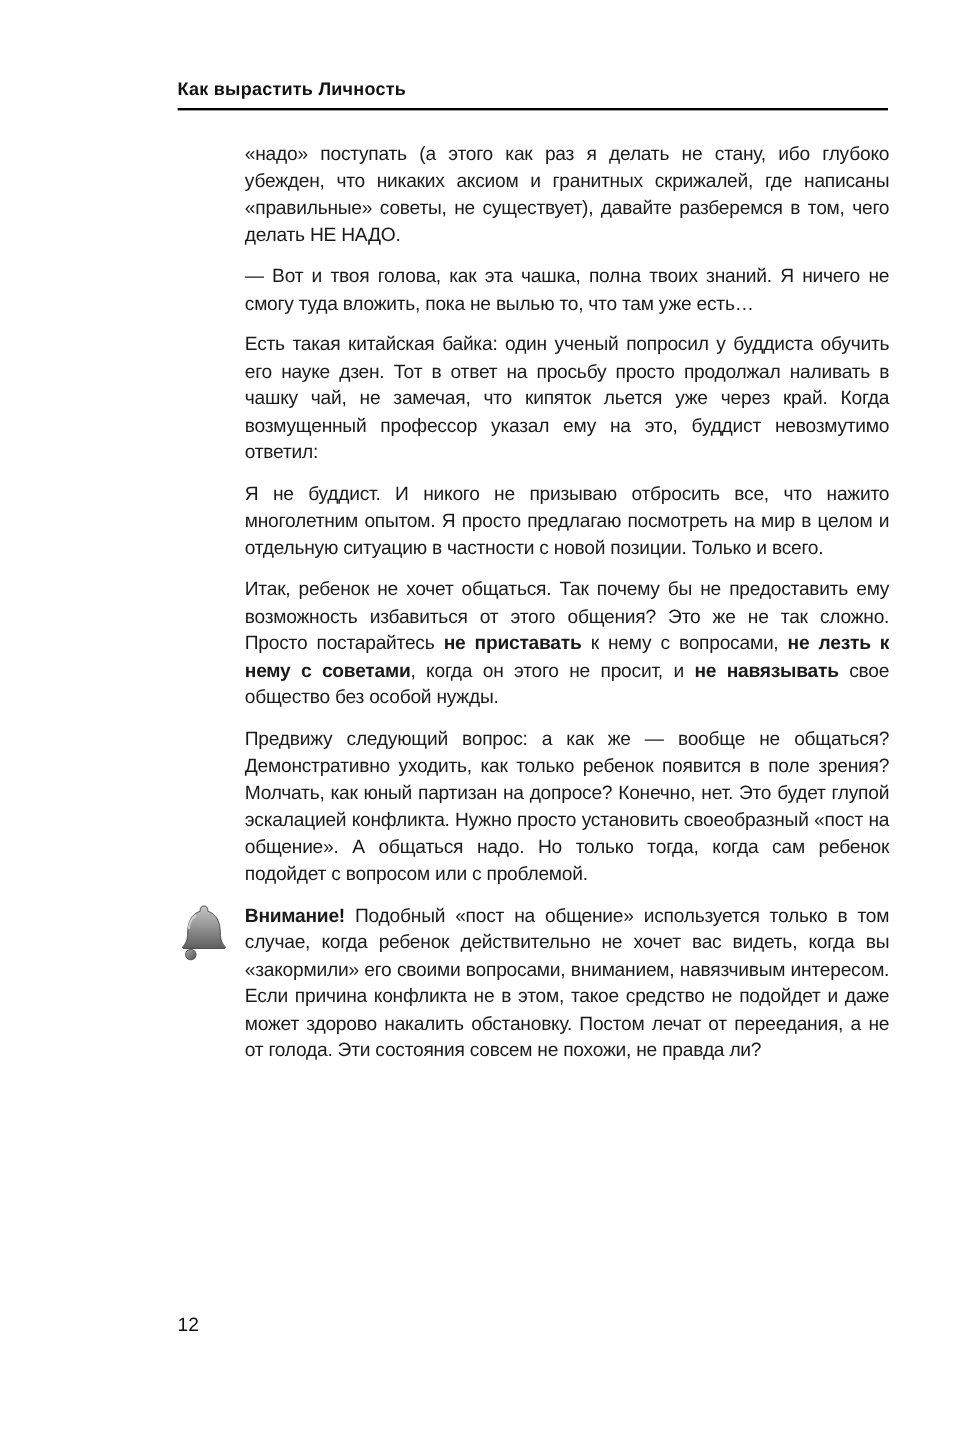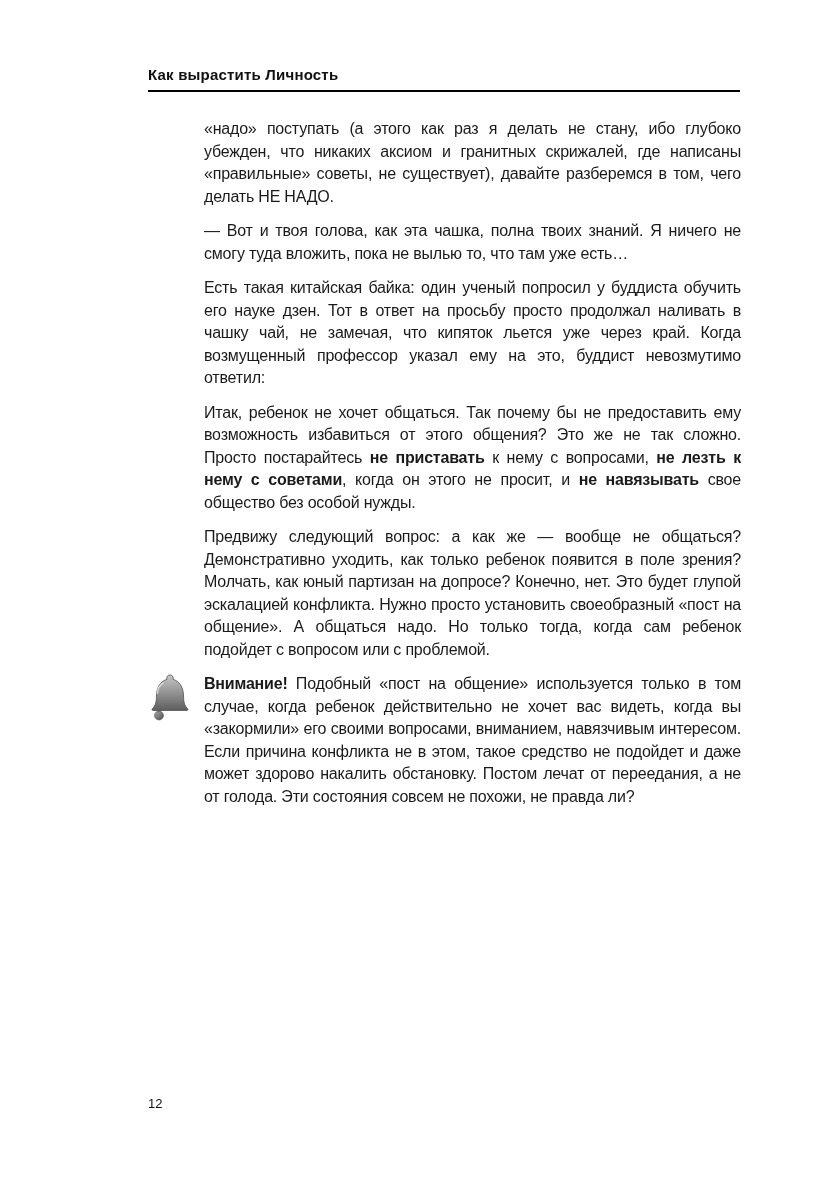--- a/index.html
+++ b/index.html
@@ -61,21 +61,21 @@
     font-style: italic;
     font-size: 19.5px;
     line-height: 27px;
     text-align: justify;
     color: #111;
   }
   .page-number {
     position: absolute;
     left: 148px;
     top: 1096px;
-    font-size: 13px;
+    font-size: 16px;
     color: #111;
   }
 </style>
 </head>
 <body>
 
 <div class="page">
 
   <div class="header">
     <div class="header-title">Как вырастить Личность</div>
@@ -83,20 +83,21 @@
   </div>
 
   <div class="content">
 
     <p class="body">«надо» поступать (а этого как раз я делать не стану, ибо глубоко убежден, что никаких аксиом и гранитных скрижалей, где написаны «правильные» советы, не существует), давайте разберемся в том, чего делать НЕ НАДО.</p>
 
     <p class="body">— Вот и твоя голова, как эта чашка, полна твоих знаний. Я ничего не смогу туда вложить, пока не вылью то, что там уже есть…</p>
 
     <p class="body">Есть такая китайская байка: один ученый попросил у буддиста обучить его науке дзен. Тот в ответ на просьбу просто продолжал наливать в чашку чай, не замечая, что кипяток льется уже через край. Когда возмущенный профессор указал ему на это, буддист невозмутимо ответил:</p>
 
+    <p class="body">Я не буддист. И никого не призываю отбросить все, что нажито многолетним опытом. Я просто предлагаю посмотреть на мир в целом и отдельную ситуацию в частности с новой позиции. Только и всего.</p>
 
     <p class="body"><span>Итак, ребенок не хочет общаться. Так почему бы не предоставить ему возможность избавиться от этого общения? Это же не так сложно. Просто постарайтесь </span><span class="bold">не приставать</span><span> к нему с вопросами, </span><span class="bold">не лезть к нему с советами</span><span>, когда он этого не просит, и </span><span class="bold">не навязывать</span><span> свое общество без особой нужды.</span></p>
 
     <p class="body">Предвижу следующий вопрос: а как же — вообще не общаться? Демонстративно уходить, как только ребенок появится в поле зрения? Молчать, как юный партизан на допросе? Конечно, нет. Это будет глупой эскалацией конфликта. Нужно просто установить своеобразный «пост на общение». А общаться надо. Но только тогда, когда сам ребенок подойдет с вопросом или с проблемой.</p>
 
     <div class="attention-wrap">
       <svg class="bell" viewBox="0 0 42 50" xmlns="http://www.w3.org/2000/svg">
         <defs>
           <linearGradient id="bellg" x1="0" y1="0" x2="0" y2="1">
             <stop offset="0" stop-color="#c6c6c6"></stop>

